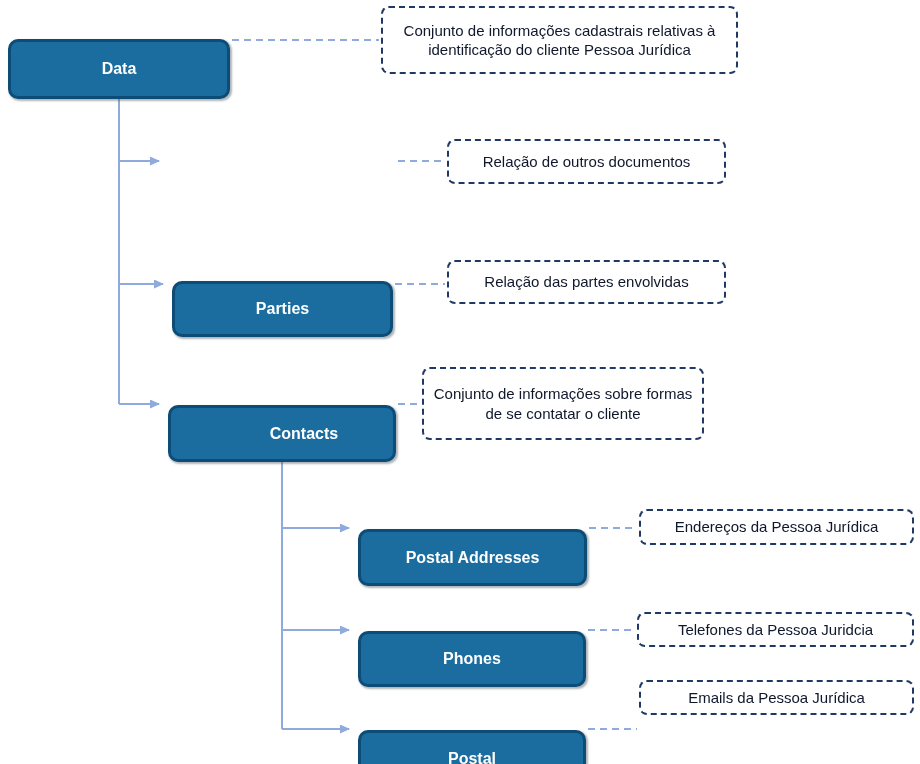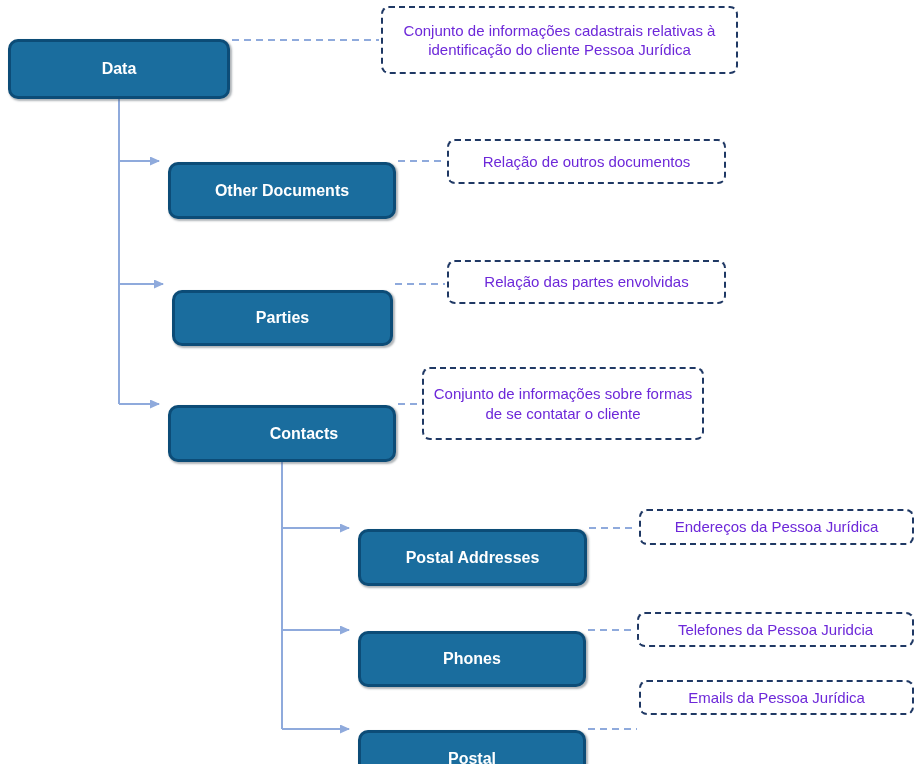--- a/index.html
+++ b/index.html
@@ -24,30 +24,30 @@
     text-align:center;
     margin-top:29px;
   }
   .note{
     position:absolute;
     display:flex;align-items:center;justify-content:center;
     text-align:center;
     background:#ffffff;
     border:2px dashed #1f3864;
     border-radius:8px;
-    color:#6d28d9;
+    color:#0f172a;
     font-size:15px;
     line-height:1.3;
     box-sizing:border-box;
     padding:2px 8px;
   }
   
   #n-data    {left:8px;   top:10px;  width:222px; height:60px;}
   #n-otherd  {left:168px; top:133px; width:228px; height:57px;}
-  #n-parties {left:172px; top:261px; width:221px; height:56px;}
+  #n-parties {left:172px; top:252px; width:221px; height:56px;}
   #n-contacts{left:168px; top:376px; width:228px; height:57px;padding-left:44px;}
   #n-postal  {left:358px; top:500px; width:229px; height:57px;}
   #n-phones  {left:358px; top:602px; width:228px; height:56px;}
   #n-emails  {left:358px; top:701px; width:228px; height:57px;}
   
   #t-data    {left:381px; top:6px;   width:357px; height:68px;}
   #t-otherd  {left:447px; top:139px; width:279px; height:45px;}
   #t-parties {left:447px; top:260px; width:279px; height:44px;}
   #t-contacts{left:422px; top:367px; width:282px; height:73px;}
   #t-postal  {left:639px; top:509px; width:275px; height:36px;}
@@ -85,21 +85,20 @@
       <line x1="398" y1="161" x2="445" y2="161"></line>
       <line x1="395" y1="284" x2="445" y2="284"></line>
       <line x1="398" y1="404" x2="442" y2="404"></line>
       <line x1="589" y1="528" x2="637" y2="528"></line>
       <line x1="588" y1="630" x2="635" y2="630"></line>
       <line x1="588" y1="729" x2="637" y2="729"></line>
     </g>
   </svg>
 
   <div class="node" id="n-data">Data</div>
-  <div class="node" id="n-otherd">Other Documents</div>
   <div class="node" id="n-parties">Parties</div>
   <div class="node" id="n-contacts">Contacts</div>
   <div class="node" id="n-postal">Postal Addresses</div>
   <div class="node" id="n-phones">Phones</div>
   <div class="node" id="n-emails">Postal</div>
 
   <div class="note" id="t-data">Conjunto de informações cadastrais relativas à identificação do cliente Pessoa Jurídica</div>
   <div class="note" id="t-otherd">Relação de outros documentos</div>
   <div class="note" id="t-parties">Relação das partes envolvidas</div>
   <div class="note" id="t-contacts">Conjunto de informações sobre formas de se contatar o cliente</div>

